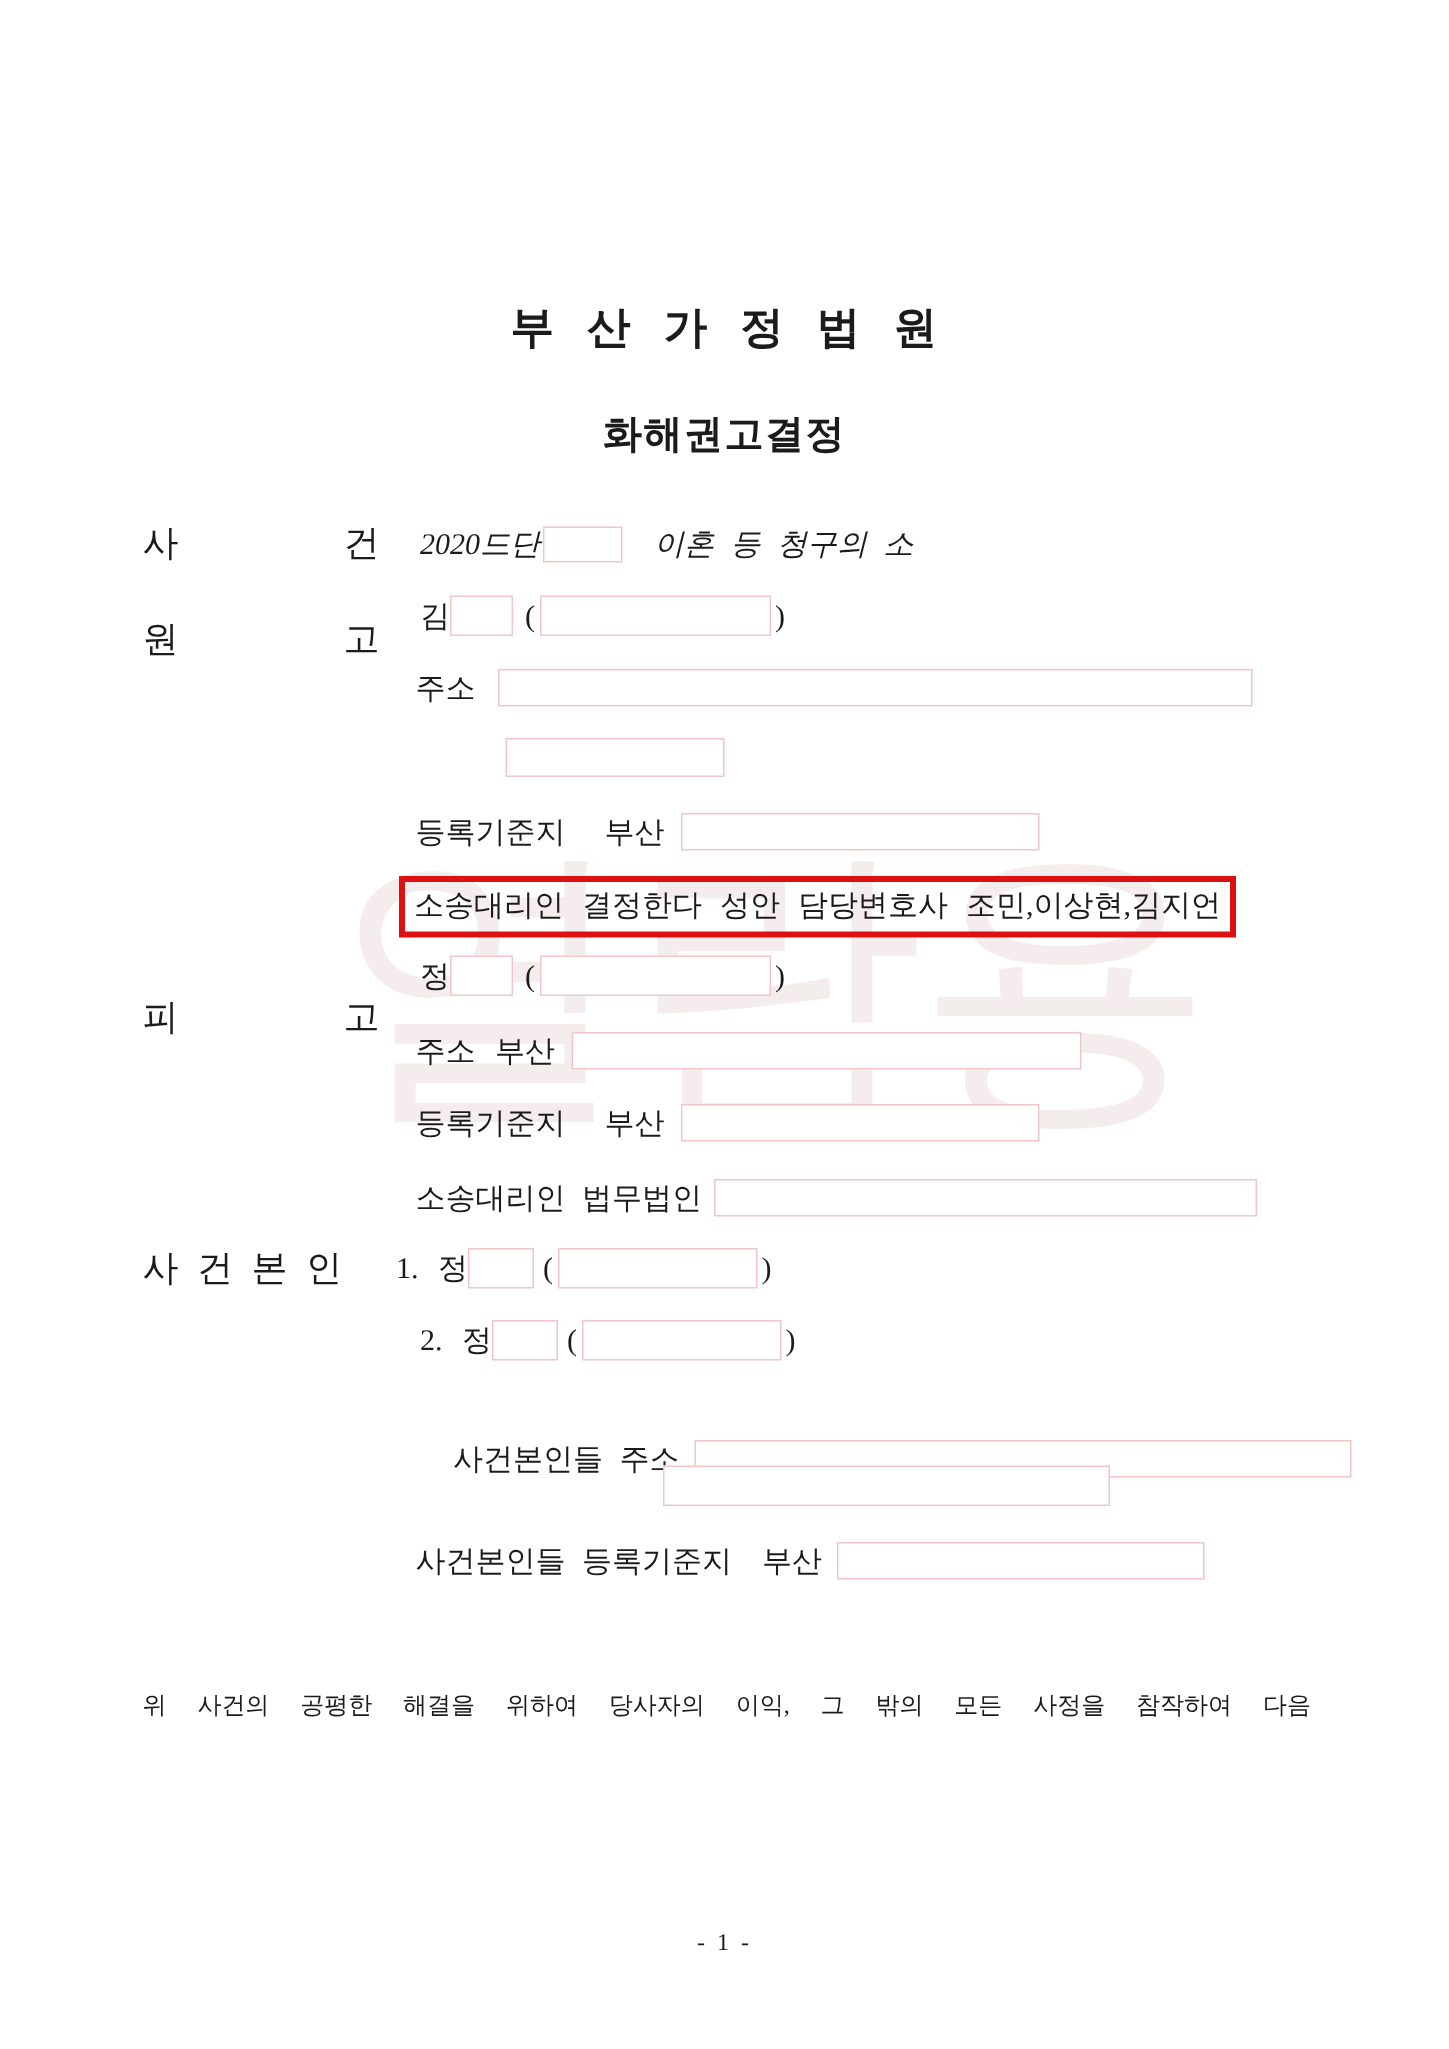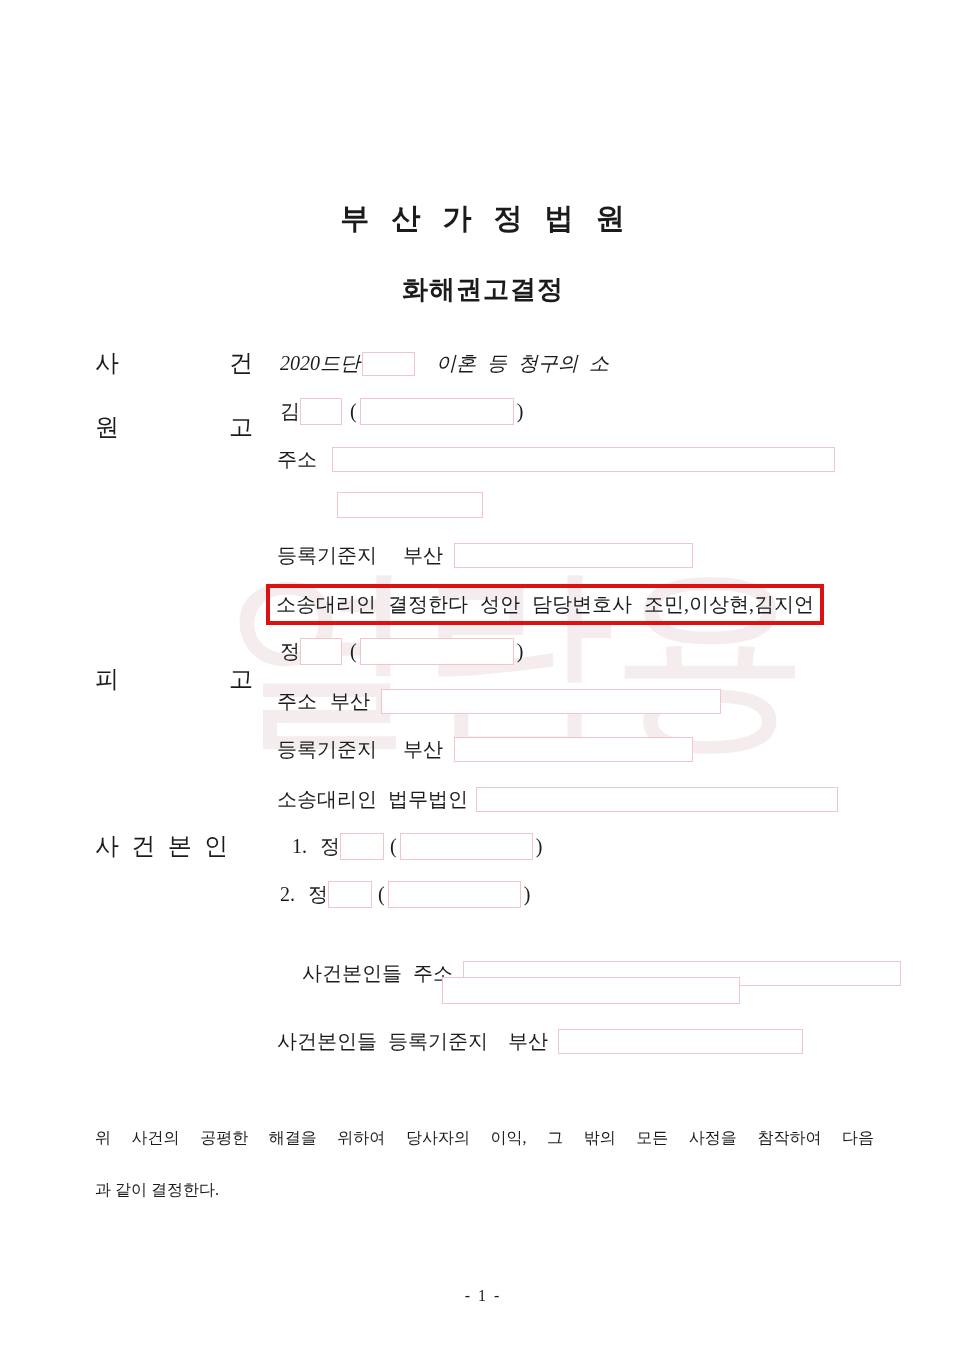--- a/index.html
+++ b/index.html
@@ -119,36 +119,35 @@
 
   <div class="row" style="left:277px;top:736px;">
     <span>등록기준지</span><span style="margin-left:26px;">부산</span><span class="redact" style="width:237px;height:23px;margin-left:11px;"></span>
   </div>
 
   <div class="row" style="left:277px;top:786px;">
     <span>소송대리인 법무법인</span><span class="redact" style="width:360px;height:23px;margin-left:8px;"></span>
   </div>
 
   <div class="label" style="top:833px;width:133px;">사 건 본 인</div>
-  <div class="row" style="left:292px;top:833px;">
+  <div class="row" style="left:264px;top:833px;">
     <span>1.</span>
     <span style="margin-left:2px;">정</span><span class="redact" style="width:42px;height:25px;"></span><span class="paren" style="margin-left:6px;">(</span><span class="redact" style="width:131px;height:25px;"></span><span class="paren">)</span>
   </div>
   <div class="row" style="left:280px;top:881px;">
     <span>2.</span>
     <span style="margin-left:2px;">정</span><span class="redact" style="width:42px;height:25px;"></span><span class="paren" style="margin-left:6px;">(</span><span class="redact" style="width:131px;height:25px;"></span><span class="paren">)</span>
   </div>
 
   <div class="row" style="left:277px;top:960px;margin-left:25px;">
     <span>사건본인들 주소</span><span class="redact" style="width:436px;height:23px;margin-left:10px;"></span>
   </div>
   <div class="redact-abs" style="left:442px;top:977px;width:296px;height:25px;"></div>
 
   <div class="row" style="left:277px;top:1028px;">
     <span>사건본인들 등록기준지</span><span style="margin-left:20px;">부산</span><span class="redact" style="width:243px;height:23px;margin-left:10px;"></span>
   </div>
 
   <div class="bodytext just" style="top:1124px;">위 사건의 공평한 해결을 위하여 당사자의 이익, 그 밖의 모든 사정을 참작하여 다음</div>
-  <div class="bodytext" style="top:1176px;">과 같이 결정한다.</div>
 
   <div class="footer">- 1 -</div>
 
 </div>
 
 </body></html>

